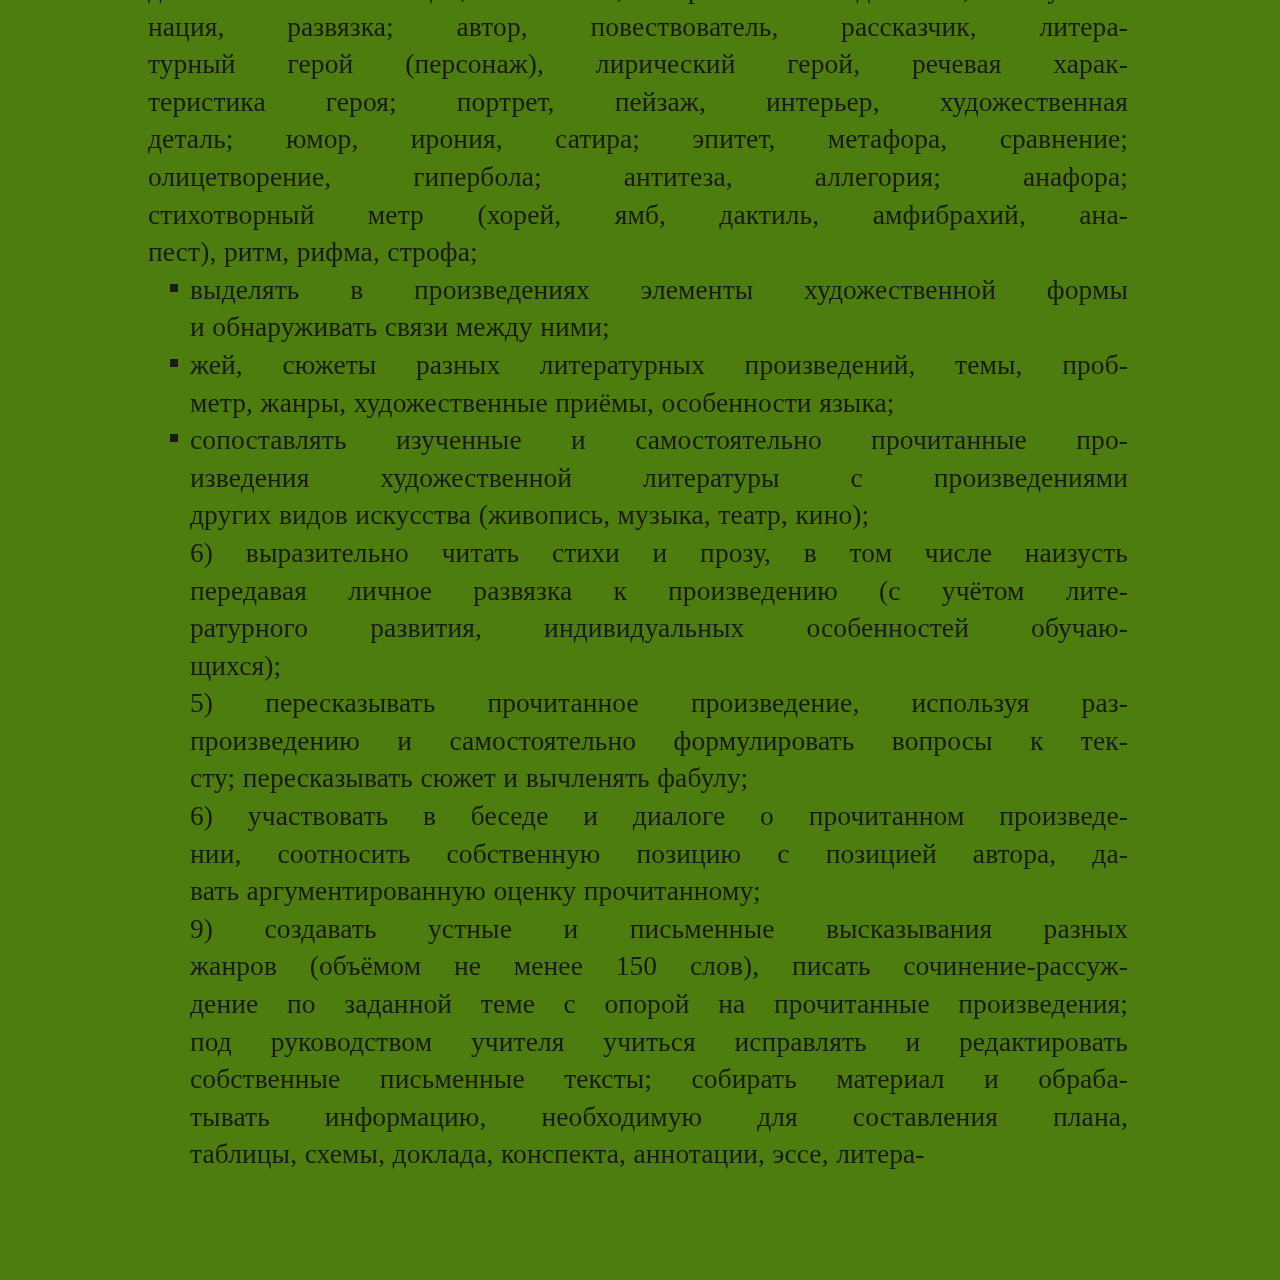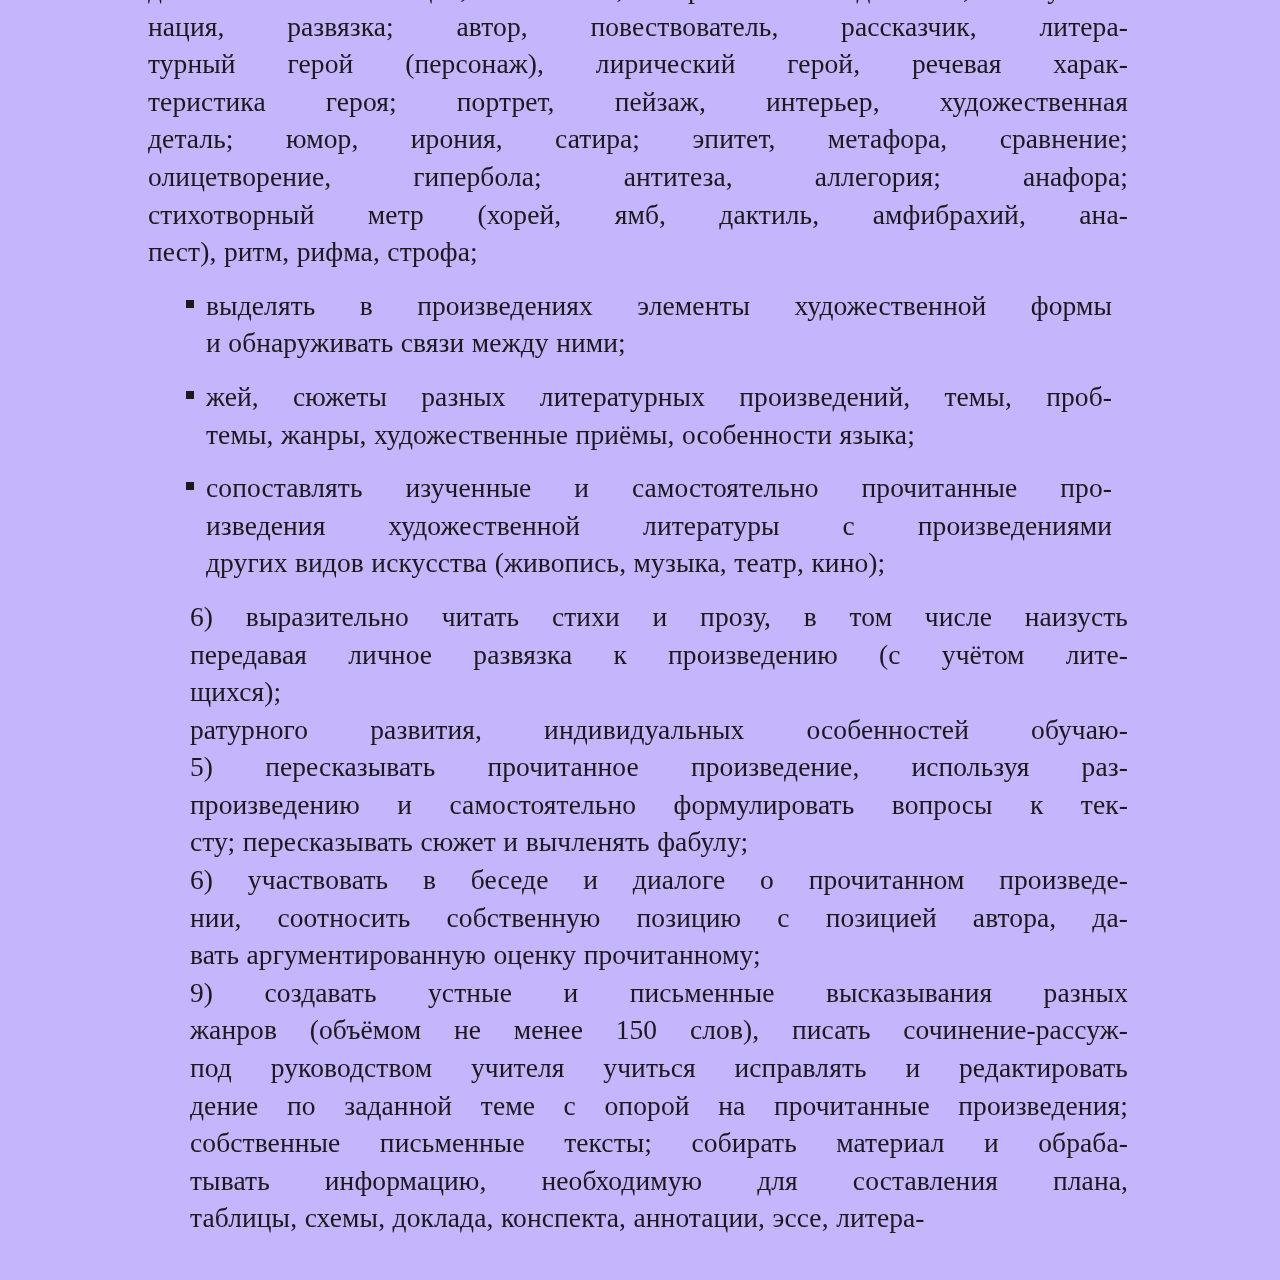--- a/index.html
+++ b/index.html
@@ -13,21 +13,21 @@
     height: 1280px;
     overflow: hidden;
     font-family: "Liberation Serif", "DejaVu Serif", serif;
     color: #1a1a1a;
   }
 
   .page {
     position: relative;
     width: 1280px;
     height: 1280px;
-    background: #c4b5fd;
+    background: #4d7c0f;
     overflow: hidden;
   }
 
   
   .column {
     position: absolute;
     left: 148px;
     top: -30px;          
     width: 980px;
   }
@@ -49,21 +49,21 @@
 
   
   .para-indent {
     margin: 0;
     text-indent: 42px;
   }
 
   
   .bullet-item {
     position: relative;
-    margin: 16px;
+    margin: 0;
     padding-left: 42px;
   }
   .bullet-marker {
     position: absolute;
     left: 22px;
     top: 13px;
     width: 8px;
     height: 8px;
     background: #1a1a1a;
     display: block;
@@ -101,47 +101,47 @@
         <span class="ln last">пест), ритм, рифма, строфа;</span>
       </div>
       <div class="line-block bullet-item">
         <span class="bullet-marker"></span>
         <span class="ln">выделять в произведениях элементы художественной формы</span>
         <span class="ln last">и обнаруживать связи между ними;</span>
       </div>
       <div class="line-block bullet-item">
         <span class="bullet-marker"></span>
         <span class="ln">жей, сюжеты разных литературных произведений, темы, проб-</span>
-        <span class="ln last">темы, жанры, художественные приёмы, особенности языка;</span>
+        <span class="ln last">метр, жанры, художественные приёмы, особенности языка;</span>
       </div>
       <div class="line-block bullet-item">
         <span class="bullet-marker"></span>
         <span class="ln">сопоставлять изученные и самостоятельно прочитанные про-</span>
         <span class="ln">изведения художественной литературы с произведениями</span>
         <span class="ln last">других видов искусства (живопись, музыка, театр, кино);</span>
       </div>
       <div class="line-block para-indent">
         <span class="ln">6) выразительно читать стихи и прозу, в том числе наизусть</span>
         <span class="ln">передавая личное развязка к произведению (с учётом лите-</span>
+        <span class="ln">ратурного развития, индивидуальных особенностей обучаю-</span>
         <span class="ln last">щихся);</span>
-        <span class="ln">ратурного развития, индивидуальных особенностей обучаю-</span>
       </div>
       <div class="line-block para-indent">
         <span class="ln">5) пересказывать прочитанное произведение, используя раз-</span>
         <span class="ln">произведению и самостоятельно формулировать вопросы к тек-</span>
         <span class="ln last">сту; пересказывать сюжет и вычленять фабулу;</span>
       </div>
       <div class="line-block para-indent">
         <span class="ln">6) участвовать в беседе и диалоге о прочитанном произведе-</span>
         <span class="ln">нии, соотносить собственную позицию с позицией автора, да-</span>
         <span class="ln last">вать аргументированную оценку прочитанному;</span>
       </div>
       <div class="line-block para-indent">
         <span class="ln">9) создавать устные и письменные высказывания разных</span>
         <span class="ln">жанров (объёмом не менее 150 слов), писать сочинение-рассуж-</span>
+        <span class="ln">дение по заданной теме с опорой на прочитанные произведения;</span>
         <span class="ln">под руководством учителя учиться исправлять и редактировать</span>
-        <span class="ln">дение по заданной теме с опорой на прочитанные произведения;</span>
         <span class="ln">собственные письменные тексты; собирать материал и обраба-</span>
         <span class="ln">тывать информацию, необходимую для составления плана,</span>
         <span class="ln last">таблицы, схемы, доклада, конспекта, аннотации, эссе, литера-</span>
       </div>
     </div>
 </div>
 
 </body></html>

